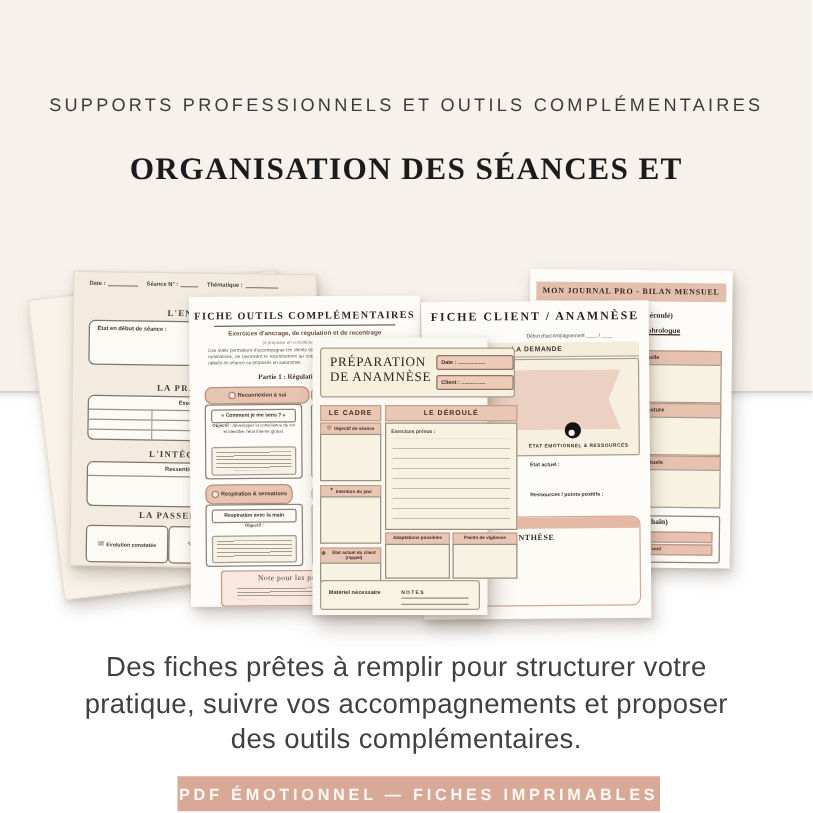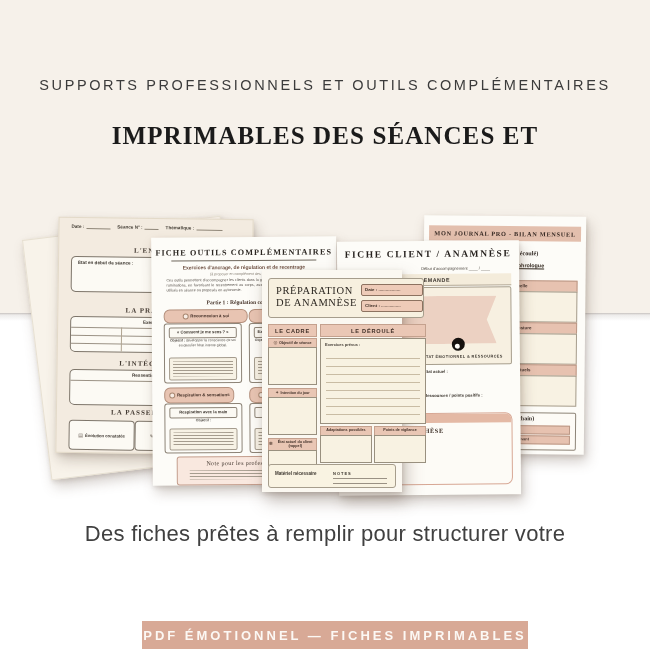--- a/index.html
+++ b/index.html
@@ -70,21 +70,21 @@
         background:#fbf9f3;display:flex;align-items:center;justify-content:center;font-size:4.1px;
         font-weight:700;color:#3a332c;text-align:center;line-height:1.05;}
   .d2obj{position:absolute;top:14px;left:4px;right:4px;font-size:3.5px;line-height:1.3;text-align:center;color:#55504a;}
   .d2sc{position:absolute;left:4px;right:4px;border:.5px solid #a59c8e;border-radius:2px;background:#f7f2e5;}
   .d2sc .fli{position:absolute;left:3px;right:3px;top:3px;bottom:3px;}
   .d2note{position:absolute;left:24px;right:22px;top:219px;height:27px;background:#f9e8df;
           border:.6px solid #c49e8d;border-radius:3px;}
   .d2notet{position:absolute;top:3px;left:0;width:100%;text-align:center;
            font-family:"Liberation Serif","DejaVu Serif",serif;font-size:6px;color:#41352d;letter-spacing:.4px;}
   
-  .doc3{left:262px;top:270px;width:140px;height:222px;background:#fbf8f1;z-index:6;
+  .doc3{left:250px;top:270px;width:140px;height:222px;background:#fbf8f1;z-index:6;
         box-shadow:4px 9px 16px rgba(94,72,58,.34),1px 2px 5px rgba(94,72,58,.18);}
   .d3hdr{position:absolute;top:8px;left:6px;width:154px;height:38px;background:#f7f0df;
          border:.8px solid #a69d8c;border-radius:3px;}
   .d3title{position:absolute;left:7px;top:6px;font-family:"Liberation Serif","DejaVu Serif",serif;
            font-size:10.5px;line-height:1.12;letter-spacing:.6px;color:#2d2822;}
   .d3title span{display:block;}
   .d3field{position:absolute;left:92px;width:57px;height:9.5px;background:#eecbb8;border:.7px solid #8d7260;
            border-radius:2px;font-size:4.4px;font-weight:700;color:#3c2d24;display:flex;align-items:center;
            padding-left:3px;white-space:nowrap;overflow:hidden;}
   .d3colh{position:absolute;height:11px;background:#eac7b5;border:.5px solid #c4a18e;display:flex;
@@ -141,21 +141,21 @@
 </style>
 </head>
 <body>
 
 <div class="canvas">
   <div class="top-panel"></div>
   <div class="seam"></div>
 
   <div class="eyebrow">SUPPORTS PROFESSIONNELS ET OUTILS COMPLÉMENTAIRES</div>
   <h1 class="title">
-    <span>IMPRIMABLES DES SÉANCES ET</span>
+    <span>ORGANISATION DES SÉANCES ET</span>
   </h1>
 
   <div class="montage">
 
     <div class="sheet backsheet"></div>
 
     <div class="sheet doc1">
       <div class="d1meta">
         <span class="mi">
             <span>Date :</span>
@@ -330,15 +330,17 @@
         <span class="d1lab" style="top:6px;left:64px;font-size:4px;letter-spacing:1px">NOTES</span>
         <div class="hr1" style="left:64px;right:8px;top:13px"></div>
         <div class="hr1" style="left:64px;right:8px;top:18px"></div>
       </div>
     </div>
 
   </div>
 
   <p class="desc">
     <span>Des fiches prêtes à remplir pour structurer votre</span>
+    <span>pratique, suivre vos accompagnements et proposer</span>
+    <span>des outils complémentaires.</span>
   </p>
   <div class="badge">PDF ÉMOTIONNEL — FICHES IMPRIMABLES</div>
 </div>
 
 </body></html>

